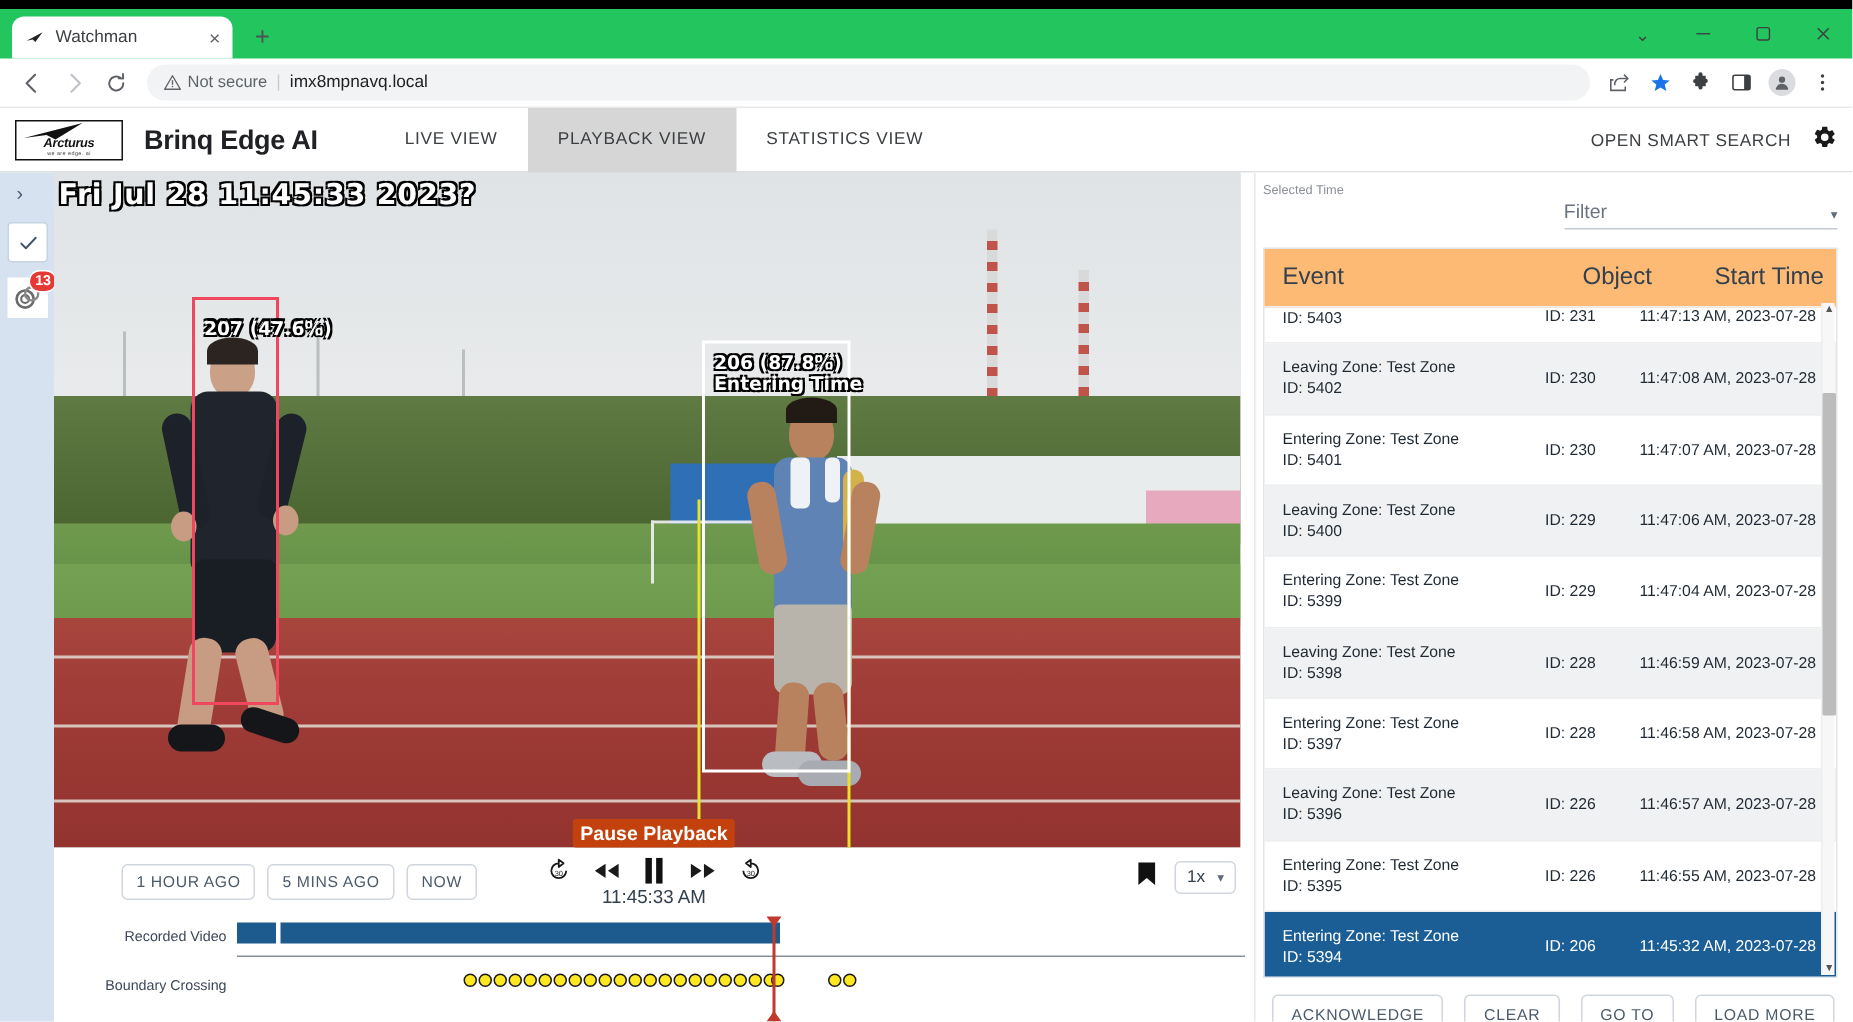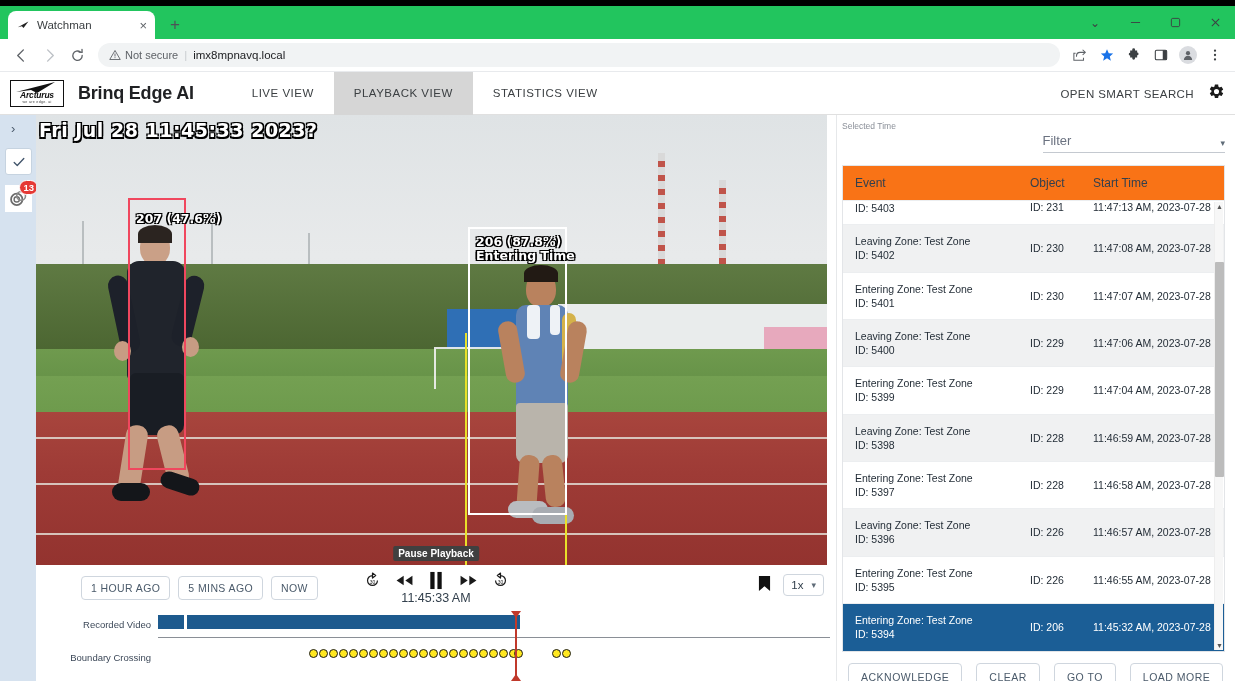--- a/index.html
+++ b/index.html
@@ -68,21 +68,21 @@
     width: 18px; height: 18px; border-radius: 50%; background: #dadce0;
     display: flex; align-items: center; justify-content: center;
   }
 
   
   .app-header {
     height: 43px; background: #fff; display: flex; align-items: center;
     padding: 0 10px; border-bottom: 1px solid #e0e0e0; position: relative;
   }
   .logo-box {
-    width: 54px; height: 27px; border: 1px solid #111; display: flex;
+    width: 72px; height: 27px; border: 1px solid #111; display: flex;
     flex-direction: column; align-items: center; justify-content: center;
     position: relative; overflow: hidden; background: #fff;
   }
   .logo-arrow { position: absolute; top: 1px; left: 4px; }
   .logo-word { font-size: 8.5px; font-weight: bold; font-style: italic; color:#111; margin-top: 7px; letter-spacing:-0.2px;}
   .logo-sub { font-size: 3.6px; color:#444; letter-spacing: 0.3px; }
   .brand {
     font-size: 18px; font-weight: bold; color: #202124; margin-left: 14px;
     letter-spacing: -0.2px;
   }
@@ -175,21 +175,21 @@
   .bbox.red { border: 2.5px solid #f0475e; }
   .bbox.white { border: 2.5px solid #ffffff; }
   .zone-line { position:absolute; width:1.5px; background:#e8e02a; }
   .det-label {
     position: absolute; font-size: 12.5px; font-weight: bold; color: #fff;
     font-family: "DejaVu Sans", sans-serif; white-space: nowrap; line-height: 1.15;
     text-shadow: -1.4px -1.4px 0 #000, 1.4px -1.4px 0 #000,
                  -1.4px 1.4px 0 #000, 1.4px 1.4px 0 #000;
   }
   .tooltip-pause {
-    position:absolute; background:#404040; color:#fff; font-size:10px;
+    position:absolute; background:#c2410c; color:#fff; font-size:13px;
     font-weight:bold; padding:2px 5px; border-radius:2px; white-space:nowrap;
     z-index: 40;
   }
 
   
   .controls {
     height: 46px; position: relative; display: flex; align-items: center;
     padding-left: 45px;
   }
   .quickbtns { display: flex; gap: 8px; }
@@ -257,23 +257,24 @@
     padding-bottom: 4px; display: flex; justify-content: space-between;
     align-items: flex-end; cursor: pointer;
   }
   .caret { color: #5f6b78; font-size: 9px; }
 
   .table-wrap {
     margin-top: 12px; border: 1px solid #e3e5e8; height: 487px;
     display: flex; flex-direction: column; position: relative; background:#fff;
   }
   .thead {
-    display: flex; padding: 10px 0 10px 12px; font-size: 12px;
-    color: #34404d; background: #f97316; border-bottom: 1px solid #eceef0;
+    display: flex; padding: 10px 0 10px 12px; font-size: 16px;
+    color: #34404d; background: #fdba74; border-bottom: 1px solid #eceef0;
     flex: 0 0 auto;
+    gap: 25px;
   }
   .col-event { width: 175px; }
   .col-object { width: 63px; }
   .col-time { flex: 1; }
   .tbody { flex: 1; overflow: hidden; position: relative; }
   .trow {
     display: flex; align-items: center; padding: 9px 0 9px 12px;
     font-size: 10.5px; font-weight: normal; color: #1f2933;
     border-bottom: 1px solid #eceef0; min-height: 47px;
   }

